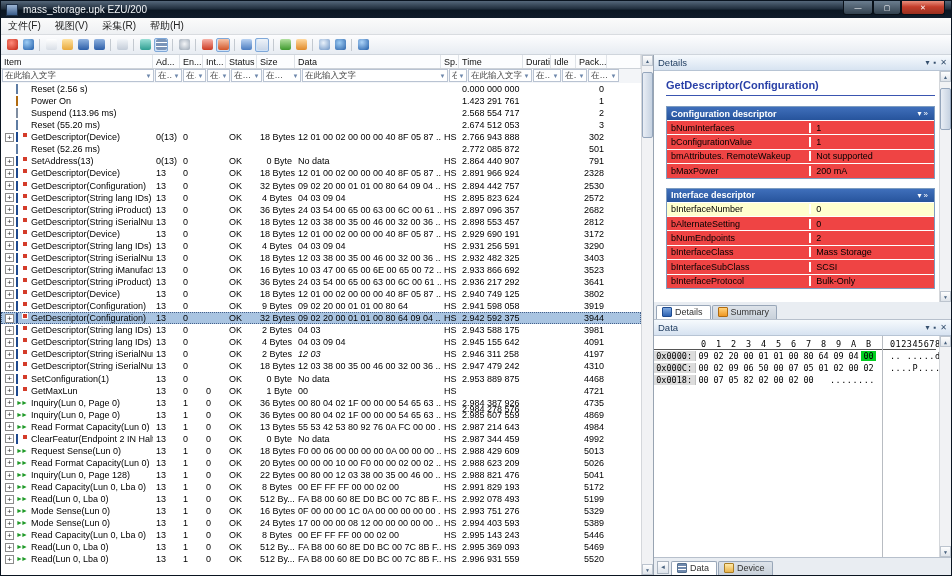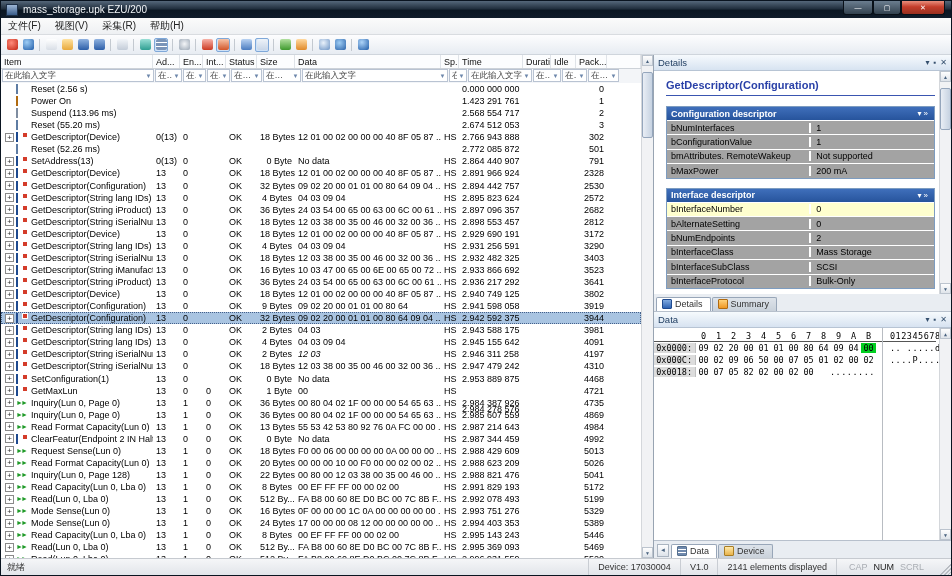--- a/index.html
+++ b/index.html
@@ -70,21 +70,21 @@
   .capicons{margin-left:auto;display:flex;gap:4px;font-size:8px;color:#35506e;}
   .capicons span{cursor:default;}
   .dcontent{flex:1;background:#fff;position:relative;padding:8px 16px 2px 12px;overflow:hidden;min-height:0;}
   .dscroll{position:absolute;top:0;right:0;bottom:0;width:11px;background:#f1f2f4;border-left:1px solid #d4d7db;
     display:flex;flex-direction:column;}
   .heading{color:#2a41a8;font-weight:bold;font-size:11px;border-bottom:1px solid #3a55b0;padding-bottom:4px;margin-bottom:10px;}
   .section{border:1px solid #7d9cc0;margin-bottom:9px;}
   .shead{background:linear-gradient(#3f6fbb,#27549c);color:#fff;font-size:9px;font-weight:bold;height:13px;
     display:flex;align-items:center;padding:0 4px;}
   .shead .sicons{margin-left:auto;font-size:8px;font-weight:normal;letter-spacing:2px;}
-  .srow{display:flex;height:13.4px;font-size:9px;background:#a3a3a3;border-top:1px solid #fff;align-items:center;}
+  .srow{display:flex;height:13.4px;font-size:9px;background:#ef4444;border-top:1px solid #fff;align-items:center;}
   .srow .k{width:54%;padding-left:4px;border-right:2px solid #fff;box-sizing:border-box;overflow:hidden;white-space:nowrap;}
   .srow .v{flex:1;padding-left:5px;overflow:hidden;white-space:nowrap;}
   .srow.hl{background:#ffffce;}
   
   .tabsrow{height:17px;flex:0 0 17px;display:flex;align-items:flex-end;background:#e9edf2;padding-left:2px;border-bottom:1px solid #b7c0cc;}
   .tab{display:flex;align-items:center;gap:3px;font-size:9px;color:#333;border:1px solid #98a6b8;border-bottom:none;
     padding:1px 7px 2px 5px;background:linear-gradient(#dde3ea,#c9d1da);border-radius:2px 2px 0 0;margin-right:1px;}
   .tab.active{background:#fff;}
   .tabico{width:8px;height:8px;border-radius:1px;}
   .ti-blue{background:linear-gradient(#7fa9e0,#2d62b2);border:1px solid #1e4a8f;}
@@ -929,21 +929,21 @@
               <span class="ricon ri-scsi">►►</span>
               <span>Mode Sense(Lun 0)</span>
             </div>
             <div class="cell c-ad" style="width: 27px;">13</div>
             <div class="cell c-en" style="width: 23px;">1</div>
             <div class="cell c-int" style="width: 23px;">0</div>
             <div class="cell c-st" style="width: 31px;">OK</div>
             <div class="cell c-size" style="width: 38px;">24 Bytes</div>
             <div class="cell c-data" style="width: 146px;">17 00 00 00 08 12 00 00 00 00 00 ...</div>
             <div class="cell c-sp" style="width: 18px;">HS</div>
-            <div class="cell c-time" style="width: 64px;">2.994 403 353</div>
+            <div class="cell c-time" style="width: 64px;">2.994 403 593</div>
             <div class="cell c-dur" style="width: 28px;"></div>
             <div class="cell c-idle" style="width: 25px;"></div>
             <div class="cell c-pack" style="width: 31px;">5389</div>
           </div>
           <div class="row">
             <div class="cell c-item" style="width: 152px;">
               <span class="exp">+</span>
               <span class="ricon ri-scsi">►►</span>
               <span>Read Capacity(Lun 0, Lba 0)</span>
             </div>
@@ -1176,27 +1176,13 @@
           <span>Data</span>
         </div>
         <div class="tab">
           <span class="tabico ti-folder"></span>
           <span>Device</span>
         </div>
       </div>
     </div>
   </div>
 
-  <div class="statusbar">
-    <span>就绪</span>
-    <div class="sright">
-      <span class="sseg">Device: 17030004</span>
-      <span class="sseg">V1.0</span>
-      <span class="sseg">2141 elements displayed</span>
-      <span class="sseg">
-        <span class="flag">CAP</span>
-        <span class="flag on">NUM</span>
-        <span class="flag">SCRL</span>
-      </span>
-      <span class="grip"></span>
-    </div>
-  </div>
 </div>
 
 </body></html>

